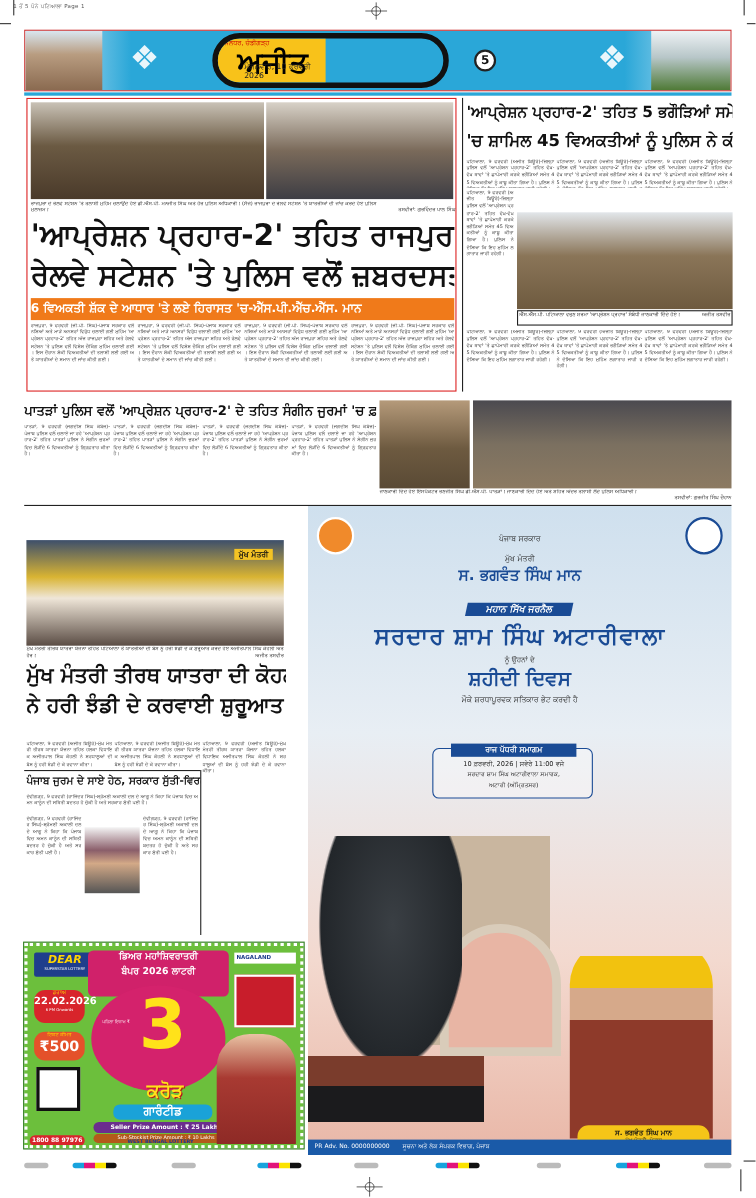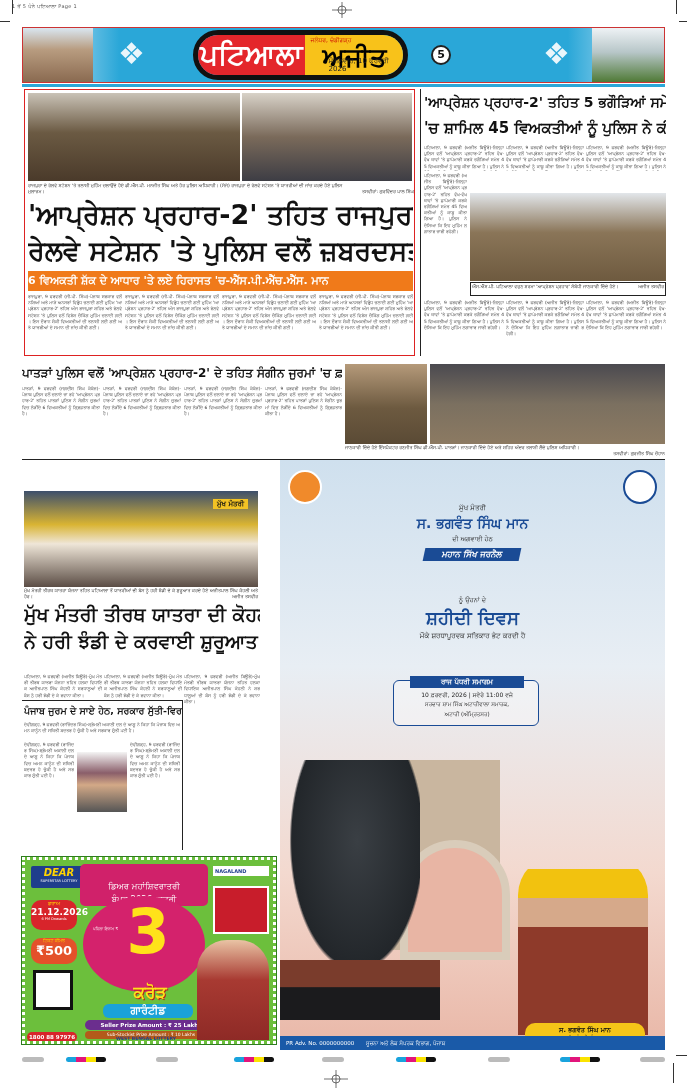--- a/index.html
+++ b/index.html
@@ -50,21 +50,20 @@
       <line x1="10" y1="0" x2="10" y2="16" stroke="#333" stroke-width="0.7"></line>
       <circle cx="10" cy="8" r="4" fill="none" stroke="#333" stroke-width="0.7"></circle>
     </svg>
 </div>
 
 <div class="abs masthead">
   <div class="abs mh-photo-l"></div>
   <div class="abs" style="left:95px;top:8px;font-size:30px;color:#fff;opacity:0.9">❖</div>
   <div class="abs" style="left:520px;top:8px;font-size:30px;color:#fff;opacity:0.9">❖</div>
   <div class="abs mh-pill">
-    <div class="mh-red">ਪਟਿਆਲਾ</div>
     <div class="mh-yellow">
       <span class="mh-city">ਜਲੰਧਰ, ਚੰਡੀਗੜ੍ਹ</span>
       <span class="mh-title">ਅਜੀਤ</span>
       <span class="mh-date">ਮੰਗਲਵਾਰ, 10 ਫਰਵਰੀ 2026</span>
     </div>
   </div>
   <div class="abs mh-page">5</div>
   <div class="abs mh-photo-r"></div>
 </div>
 <div class="abs rule-blue"></div>
@@ -132,29 +131,29 @@
 <div class="abs txt" style="left:24px;top:722px;width:156px;height:18px">ਦੇਵੀਗੜ੍ਹ, 9 ਫਰਵਰੀ (ਰਾਜਿੰਦਰ ਸਿੰਘ)-ਸ਼੍ਰੋਮਣੀ ਅਕਾਲੀ ਦਲ ਦੇ ਆਗੂ ਨੇ ਕਿਹਾ ਕਿ ਪੰਜਾਬ ਵਿਚ ਅਮਨ ਕਾਨੂੰਨ ਦੀ ਸਥਿਤੀ ਬਦਤਰ ਹੋ ਚੁੱਕੀ ਹੈ ਅਤੇ ਸਰਕਾਰ ਸੁੱਤੀ ਪਈ ਹੈ।</div>
 <div class="abs txt" style="left:24px;top:742px;width:50px;height:106px">ਦੇਵੀਗੜ੍ਹ, 9 ਫਰਵਰੀ (ਰਾਜਿੰਦਰ ਸਿੰਘ)-ਸ਼੍ਰੋਮਣੀ ਅਕਾਲੀ ਦਲ ਦੇ ਆਗੂ ਨੇ ਕਿਹਾ ਕਿ ਪੰਜਾਬ ਵਿਚ ਅਮਨ ਕਾਨੂੰਨ ਦੀ ਸਥਿਤੀ ਬਦਤਰ ਹੋ ਚੁੱਕੀ ਹੈ ਅਤੇ ਸਰਕਾਰ ਸੁੱਤੀ ਪਈ ਹੈ।</div>
 <div class="abs photo" style="left:77px;top:752px;width:50px;height:60px;background:linear-gradient(180deg,#f4f4f4 0%,#8a5e6a 35%,#d3a987 55%,#555 100%)"></div>
 <div class="abs txt" style="left:130px;top:742px;width:50px;height:106px">ਦੇਵੀਗੜ੍ਹ, 9 ਫਰਵਰੀ (ਰਾਜਿੰਦਰ ਸਿੰਘ)-ਸ਼੍ਰੋਮਣੀ ਅਕਾਲੀ ਦਲ ਦੇ ਆਗੂ ਨੇ ਕਿਹਾ ਕਿ ਪੰਜਾਬ ਵਿਚ ਅਮਨ ਕਾਨੂੰਨ ਦੀ ਸਥਿਤੀ ਬਦਤਰ ਹੋ ਚੁੱਕੀ ਹੈ ਅਤੇ ਸਰਕਾਰ ਸੁੱਤੀ ਪਈ ਹੈ।</div>
 
 <div class="abs lottery">
   <div class="abs" style="left:6px;top:6px;width:56px;height:22px;background:#1f3e8c;color:#ffd400;text-align:center;border-radius:2px">
     <div style="font-size:10px;font-weight:bold;font-style:italic;line-height:13px">DEAR</div>
     <div style="font-size:3.5px;color:#fff">SUPERSTAR LOTTERY</div>
   </div>
-  <div class="abs" style="left:55px;top:4px;width:128px;height:42px;background:#d0216a;border-radius:5px;color:#fff;text-align:center;font-size:8.5px;font-weight:normal;line-height:13px;padding-top:16px">
+  <div class="abs" style="left:55px;top:4px;width:128px;height:42px;background:#d0216a;border-radius:5px;color:#fff;text-align:center;font-size:8.5px;font-weight:bold;line-height:13px;padding-top:0">
     <div>ਡਿਅਰ ਮਹਾਂਸ਼ਿਵਰਾਤਰੀ</div>
     <div>ਬੰਪਰ 2026 ਲਾਟਰੀ</div>
   </div>
   <div class="abs" style="left:188px;top:6px;width:56px;font-size:5px;font-weight:bold;color:#1f3e8c;background:#fff;padding:2px">NAGALAND</div>
   <div class="abs" style="left:188px;top:26px;width:56px;height:48px;background:#c81d2b;border:2px solid #fff"></div>
   <div class="abs" style="left:6px;top:40px;width:46px;height:30px;background:#d8242b;border-radius:10px;color:#fff;text-align:center;">
     <div style="font-size:5px;color:#ffd400">ਡਰਾਅ</div>
-    <div style="font-size:9px;font-weight:bold;line-height:10px">21.12.2026</div>
+    <div style="font-size:9px;font-weight:bold;line-height:10px">22.02.2026</div>
     <div style="font-size:3.5px">6 PM Onwards</div>
   </div>
   <div class="abs" style="left:6px;top:78px;width:46px;height:26px;background:#e4512a;border-radius:10px;color:#fff;text-align:center;">
     <div style="font-size:4.5px;color:#ffd400">ਟਿਕਟ ਕੀਮਤ</div>
     <div style="font-size:13px;font-weight:bold;line-height:16px">₹500</div>
   </div>
   <div class="abs" style="left:8px;top:110px;width:40px;height:40px;background:#fff;border:3px solid #111"></div>
   <div class="abs" style="left:58px;top:36px;width:122px;height:96px;border-radius:50%;background:#d4226c">
     <div class="abs" style="left:10px;top:30px;width:30px;font-size:4px;color:#fff">ਪਹਿਲਾ ਇਨਾਮ ₹</div>
     <div class="abs" style="left:40px;top:-4px;width:50px;text-align:center;font-size:62px;font-weight:bold;color:#ffe21a;line-height:80px">3</div>
@@ -168,26 +167,27 @@
     <span>1800 88 97976</span>
   </div>
   <div class="abs" style="left:56px;top:176px;width:130px;font-size:4.5px;font-weight:bold;color:#1f3e8c;text-align:center;line-height:5px">
     <div>WEST BENGAL LOTTERY</div>
   </div>
 </div>
 
 <div class="abs ad">
   <div class="abs" style="left:8px;top:10px;width:34px;height:34px;border-radius:50%;background:#f08a2b;border:2px solid #fff"></div>
   <div class="abs" style="left:343px;top:10px;width:34px;height:34px;border-radius:50%;background:#fff;border:2px solid #1a4b95"></div>
+  <div class="ad-center" style="top:26px;font-size:7px;color:#222">ਪੰਜਾਬ ਸਰਕਾਰ</div>
   <div class="ad-center" style="top:44px;font-size:7px;color:#222">ਮੁੱਖ ਮੰਤਰੀ</div>
   <div class="ad-center ad-blue" style="top:55px;font-size:14px;font-weight:bold">ਸ. ਭਗਵੰਤ ਸਿੰਘ ਮਾਨ</div>
-  <div class="ad-center" style="top:75px;font-size:6.5px;color:#222">ਦੀ ਅਗਵਾਈ ਹੇਠ</div>
   <div class="ad-center" style="top:88px;font-size:8.5px">
     <span class="ad-banner">ਮਹਾਨ ਸਿੱਖ ਜਰਨੈਲ</span>
   </div>
+  <div class="ad-center ad-blue" style="top:106px;font-size:21px;font-weight:bold;letter-spacing:1px">ਸਰਦਾਰ ਸ਼ਾਮ ਸਿੰਘ ਅਟਾਰੀਵਾਲਾ</div>
   <div class="ad-center" style="top:136px;font-size:6.5px;color:#222">ਨੂੰ ਉਹਨਾਂ ਦੇ</div>
   <div class="ad-center" style="top:172px;font-size:7px;color:#222">ਮੌਕੇ ਸ਼ਰਧਾਪੂਰਵਕ ਸਤਿਕਾਰ ਭੇਟ ਕਰਦੀ ਹੈ</div>
   <div class="ad-center ad-blue" style="top:147px;font-size:18px;font-weight:bold">ਸ਼ਹੀਦੀ ਦਿਵਸ</div>
   <div class="abs" style="left:113px;top:220px;width:146px;height:46px;border:1px solid #1a4b95;border-radius:6px;background:rgba(255,255,255,0.35)">
     <div class="abs" style="left:16px;top:-5px;width:114px;height:12px;background:#1a4b95;color:#fff;font-size:7px;font-weight:bold;text-align:center;line-height:12px">ਰਾਜ ਪੱਧਰੀ ਸਮਾਗਮ</div>
     <div class="abs" style="left:0;top:10px;width:146px;text-align:center;font-size:6px;color:#222">10 ਫ਼ਰਵਰੀ, 2026 | ਸਵੇਰੇ 11:00 ਵਜੇ</div>
     <div class="abs" style="left:0;top:20px;width:146px;text-align:center;font-size:5.5px;color:#222">ਸਰਦਾਰ ਸ਼ਾਮ ਸਿੰਘ ਅਟਾਰੀਵਾਲਾ ਸਮਾਰਕ,</div>
     <div class="abs" style="left:0;top:30px;width:146px;text-align:center;font-size:5.5px;color:#222">ਅਟਾਰੀ (ਅੰਮ੍ਰਿਤਸਰ)</div>
   </div>
 

